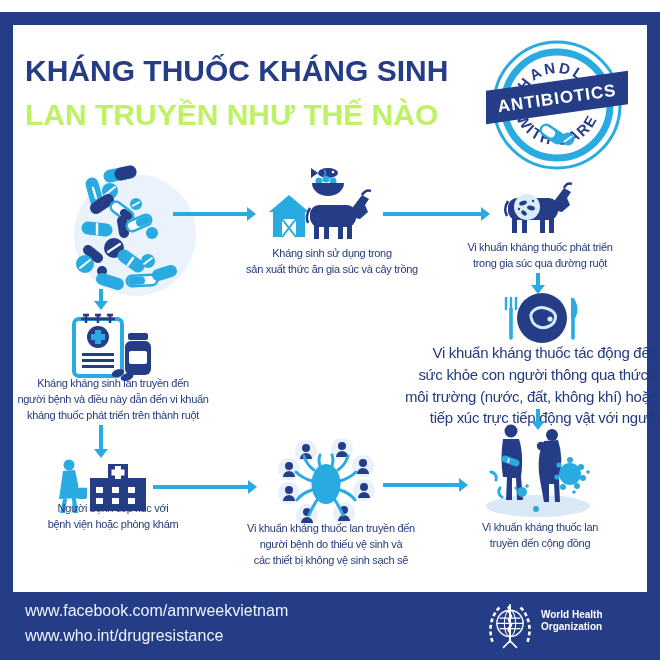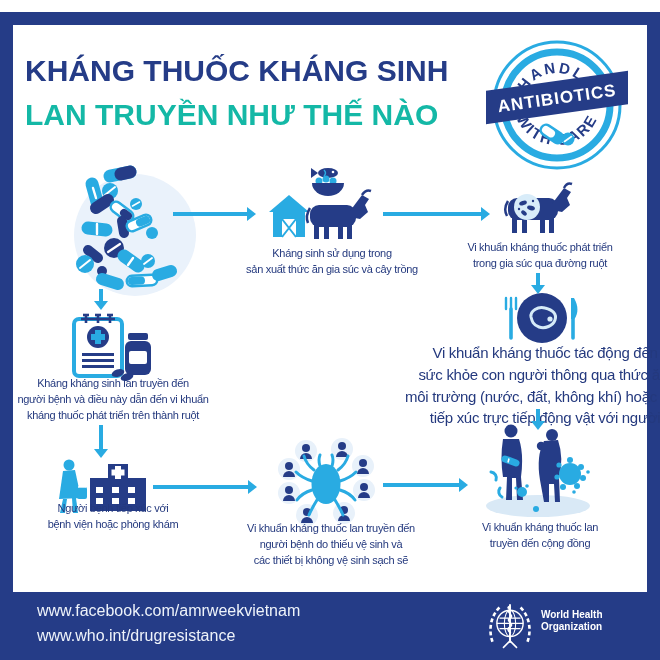--- a/index.html
+++ b/index.html
@@ -1,35 +1,35 @@
 <!DOCTYPE html>
 <html><head>
 <meta charset="utf-8">
 <style>
   html,body{margin:0;padding:0;}
   #page{position:relative;width:660px;height:660px;background:#253c87;overflow:hidden;
         font-family:"Liberation Sans","DejaVu Sans",sans-serif;margin-top:12px;}
   #content{position:absolute;left:13px;top:13px;width:634px;height:567px;background:#ffffff;}
   .abs{position:absolute;}
   .title1{left:25px;top:42px;font-size:30px;font-weight:800;color:#253c87;letter-spacing:0;white-space:nowrap;}
-  .title2{left:25px;top:86px;font-size:30px;font-weight:800;color:#14b8a6;letter-spacing:0;white-space:nowrap;}
+  .title2{left:25px;top:86px;font-size:30px;font-weight:800;color:#bef264;letter-spacing:0;white-space:nowrap;}
   .cap{position:absolute;transform:translateX(-50%);text-align:center;color:#24397e;
        font-weight:400;font-size:11px;line-height:1.45;letter-spacing:-0.3px;white-space:nowrap;}
   .cap-sm{font-size:15px;}
   .defbox{left:204px;top:306px;width:240px;height:88px;background:#d6ebf8;border:4px solid #29abe2;
           border-radius:2px;display:flex;align-items:center;justify-content:center;}
   .defbox .txt{text-align:center;color:#24397e;font-weight:700;font-size:12.6px;line-height:1.6;
           letter-spacing:-0.2px;white-space:nowrap;}
   .ah{position:absolute;height:4px;background:#29abe2;}
   .ah::after{content:'';position:absolute;right:-9px;top:-5px;width:0;height:0;
              border-left:9px solid #29abe2;border-top:7px solid transparent;border-bottom:7px solid transparent;}
   .av{position:absolute;width:4px;background:#29abe2;}
   .av::after{content:'';position:absolute;bottom:-9px;left:-5px;width:0;height:0;
              border-top:9px solid #29abe2;border-left:7px solid transparent;border-right:7px solid transparent;}
-  .flink{left:37px;top:586px;color:#eef3fa;font-size:16px;line-height:25px;font-weight:400;}
+  .flink{left:25px;top:586px;color:#eef3fa;font-size:16px;line-height:25px;font-weight:400;}
   .whoname{left:541px;top:597px;color:#ffffff;font-size:10px;font-weight:700;line-height:1.2;}
   svg{display:block;}
 </style>
 </head>
 <body>
 
 <div id="page">
   <div id="content"></div>
 
   <div class="abs title1">KHÁNG THUỐC KHÁNG SINH</div>

